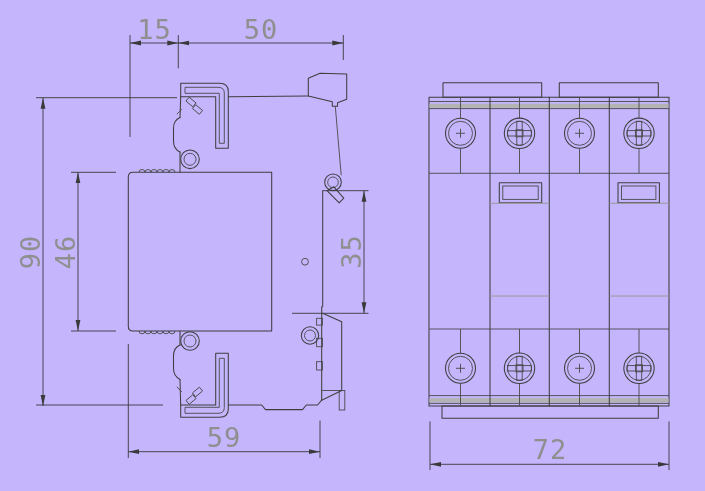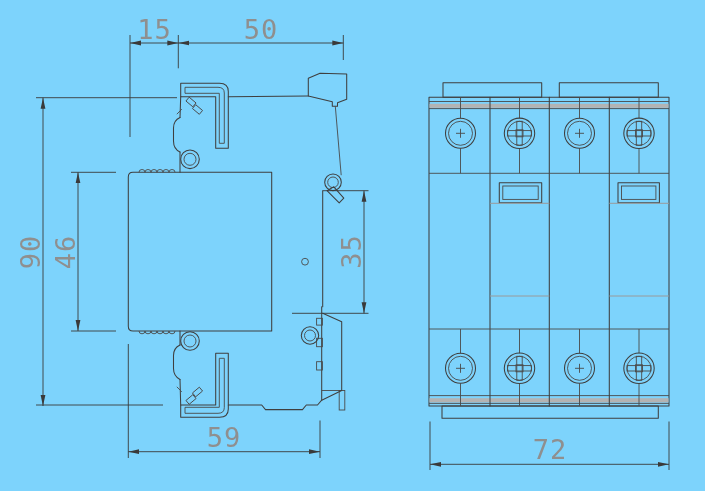--- a/index.html
+++ b/index.html
@@ -1,16 +1,16 @@
 <!DOCTYPE html>
 <html><head>
 <meta charset="utf-8">
 <style>
   html,body{margin:0;padding:0;background:#ffffff;}
-  .stage{position:relative;width:705px;height:491px;background:#7dd3fc;overflow:hidden;}
+  .stage{position:relative;width:705px;height:491px;background:#c4b5fd;overflow:hidden;}
   svg{display:block;}
   .dev{stroke:#3f3f3f;stroke-width:1.05;fill:none;stroke-linejoin:round;stroke-linecap:round;}
   .dev-thin{stroke:#4a4a4a;stroke-width:0.9;fill:none;}
   .gray{stroke:#9a9a9a;stroke-width:1;fill:none;}
   .shade{fill:#b3b3b3;stroke:none;}
   .dim{stroke:#3a3a3a;stroke-width:0.9;fill:none;}
   .dimtxt{font-family:"DejaVu Sans Mono","Liberation Mono",monospace;font-size:27px;fill:#8f8f8f;letter-spacing:1px;}
 </style>
 </head>
 <body>

